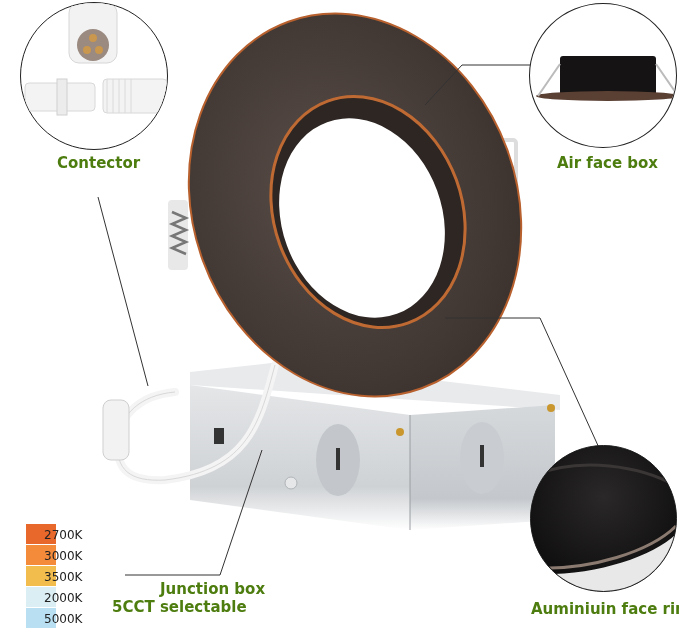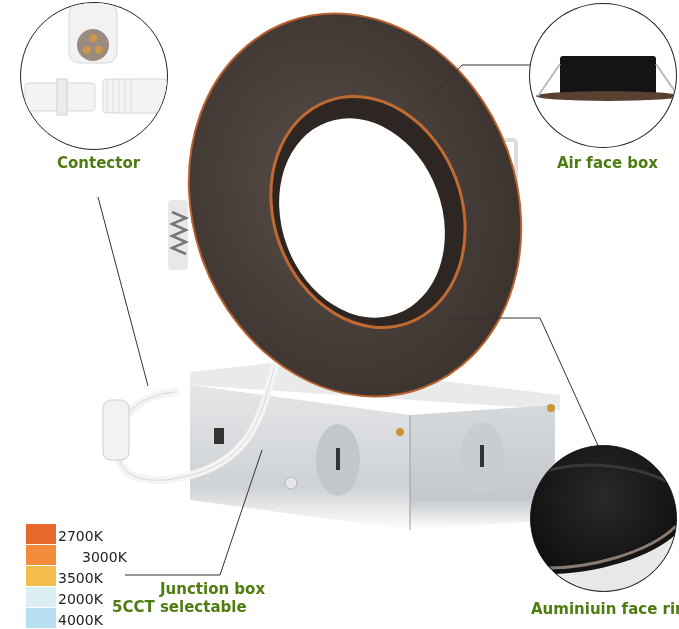--- a/index.html
+++ b/index.html
@@ -1,20 +1,20 @@
 <!DOCTYPE html>
 <html><head>
 <meta charset="utf-8">
 <style>
   html, body { margin:0; padding:0; background:#ffffff; }
   body { width:679px; height:629px; position:relative; overflow:hidden; font-family:"DejaVu Sans", sans-serif; }
   .label { position:absolute; font-family:"DejaVu Sans", sans-serif; font-weight:bold; color:#4d7c0f; font-size:15px; white-space:nowrap; }
   .callout-circle { position:absolute; border:1px solid #222; border-radius:50%; background:#fff; overflow:hidden; }
   .cct-swatch { position:absolute; left:26px; width:30px; height:20px; }
-  .cct-label { position:absolute; left:58px; font-size:14px; color:#222; font-family:"DejaVu Sans", sans-serif; }
+  .cct-label { position:absolute; left:44px; font-size:12px; color:#222; font-family:"DejaVu Sans", sans-serif; }
   svg { position:absolute; left:0; top:0; }
 </style>
 </head>
 <body>
 
 <svg width="679" height="629" viewBox="0 0 679 629">
   <defs>
     <radialGradient id="ringGrad" cx="0.45" cy="0.45" r="0.6">
       <stop offset="0" stop-color="#5a4e48"></stop>
       <stop offset="1" stop-color="#3b322e"></stop>
@@ -117,17 +117,17 @@
 <div class="label" style="left:123px;top:580px;margin-left:37px;">Junction box</div>
 <div class="label" style="left:112px;top:598px;">5CCT selectable</div>
 
 <div>
   <div class="cct-swatch" style="top:524px;background:#e8672a;"></div>
   <div class="cct-swatch" style="top:545px;background:#f38b3a;"></div>
   <div class="cct-swatch" style="top:566px;background:#f2bd4d;"></div>
   <div class="cct-swatch" style="top:587px;background:#dbeef4;"></div>
   <div class="cct-swatch" style="top:608px;background:#b9e0f2;"></div>
   <div class="cct-label" style="top:528px;">2700K</div>
-  <div class="cct-label" style="top:549px;margin-left:24px;">3000K</div>
+  <div class="cct-label" style="top:549px;">3000K</div>
   <div class="cct-label" style="top:570px;">3500K</div>
   <div class="cct-label" style="top:591px;">2000K</div>
-  <div class="cct-label" style="top:612px;">4000K</div>
+  <div class="cct-label" style="top:612px;">5000K</div>
 </div>
 
 </body></html>

